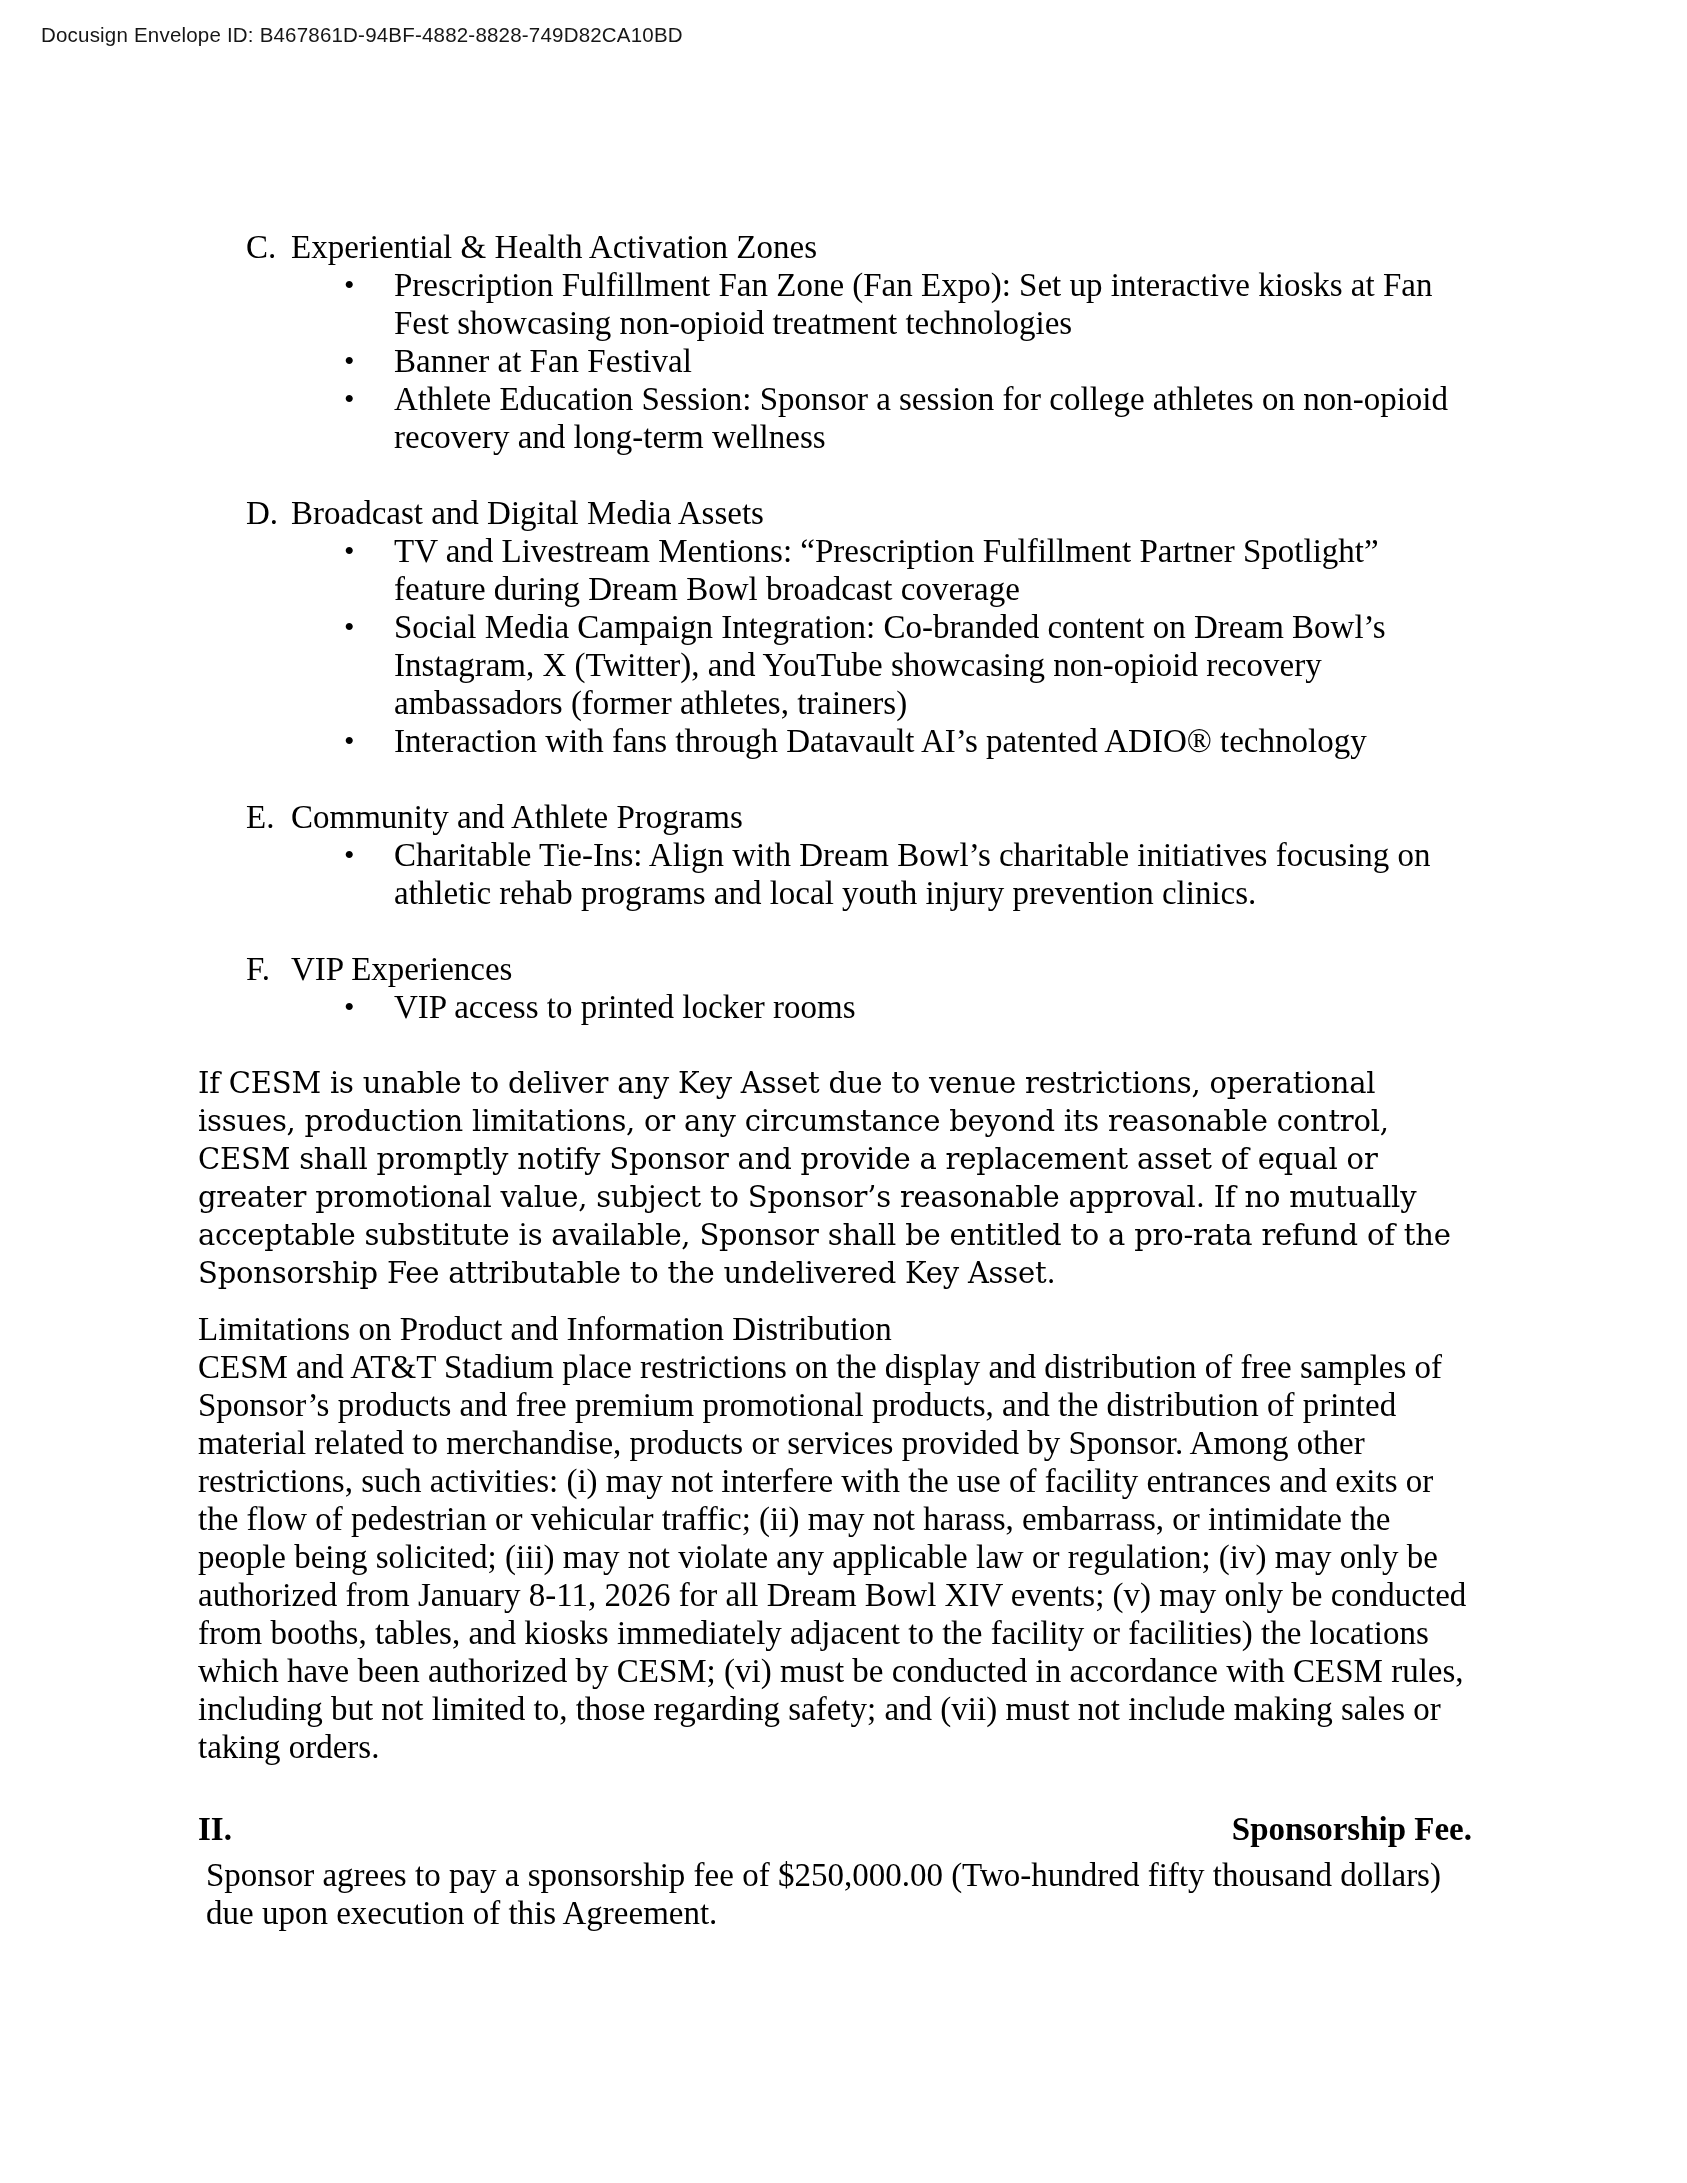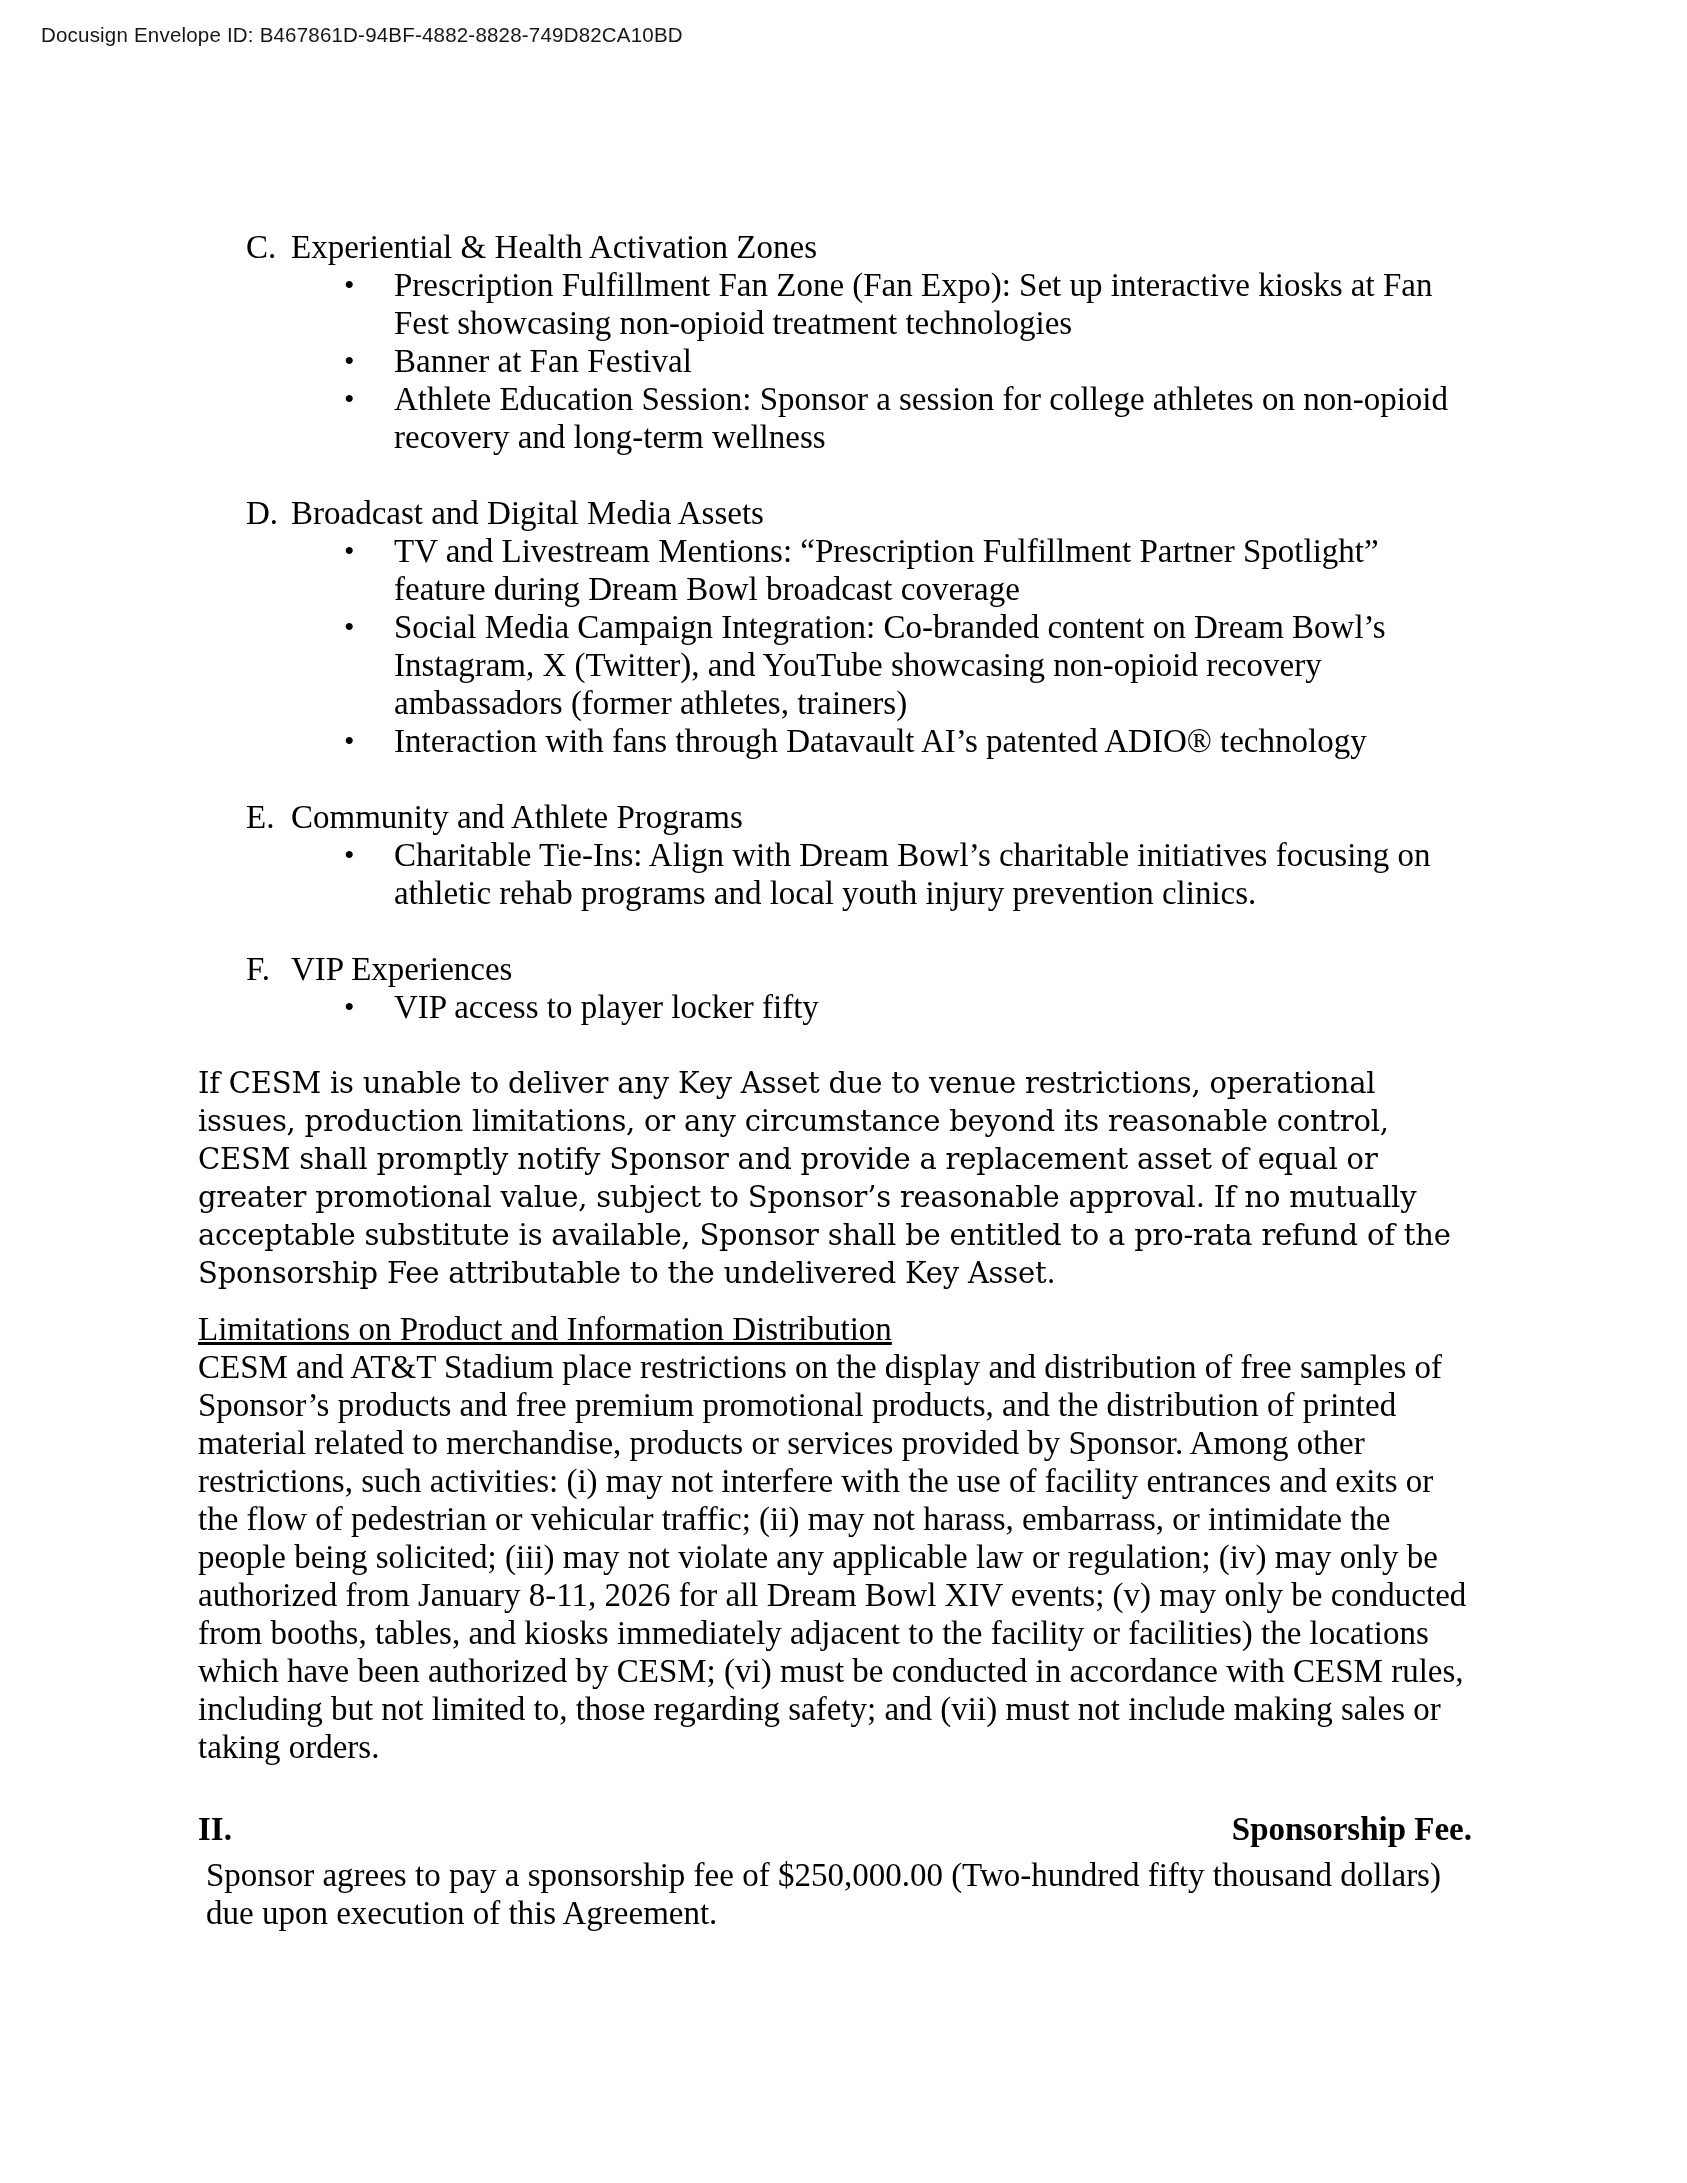--- a/index.html
+++ b/index.html
@@ -65,21 +65,20 @@
     font-family: "DejaVu Serif", serif;
     font-size: 29px;
     line-height: 38px;
     letter-spacing: -0.2px;
   }
   .underline-head {
     margin: 0;
     font-weight: normal;
     font-size: 33px;
     line-height: 38px;
-    text-decoration: underline;
   }
   .para-tight {
     margin: 0 0 44px 0;
   }
   .num-head {
     display: flex;
     font-weight: bold;
     line-height: 38px;
     justify-content: space-between;
   }
@@ -148,21 +147,21 @@
       </div>
     </div>
 
     <div class="section">
       <div class="section-head">
         <span class="sec-label">F.</span>
         <span class="sec-title">VIP Experiences</span>
       </div>
       <div class="bullet">
         <span class="dot">•</span>
-        <span class="bullet-text">VIP access to player locker fifty</span>
+        <span class="bullet-text">VIP access to printed locker rooms</span>
       </div>
     </div>
 
     <p class="para cambria">If CESM is unable to deliver any Key Asset due to venue restrictions, operational issues, production limitations, or any circumstance beyond its reasonable control, CESM shall promptly notify Sponsor and provide a replacement asset of equal or greater promotional value, subject to Sponsor’s reasonable approval. If no mutually acceptable substitute is available, Sponsor shall be entitled to a pro-rata refund of the Sponsorship Fee attributable to the undelivered Key Asset.</p>
 
     <h3 class="underline-head">Limitations on Product and Information Distribution</h3>
     <p class="para-tight">CESM and AT&amp;T Stadium place restrictions on the display and distribution of free samples of Sponsor’s products and free premium promotional products, and the distribution of printed material related to merchandise, products or services provided by Sponsor.  Among other restrictions, such activities: (i) may not interfere with the use of facility entrances and exits or the flow of pedestrian or vehicular traffic; (ii) may not harass, embarrass, or intimidate the people being solicited; (iii) may not violate any applicable law or regulation; (iv) may only be authorized from January 8-11, 2026 for all Dream Bowl XIV events; (v) may only be conducted from booths, tables, and kiosks immediately adjacent to the facility or facilities) the locations which have been authorized by CESM; (vi) must be conducted in accordance with CESM rules, including but not limited to, those regarding safety; and (vii) must not include making sales or taking orders.</p>
 
     <div class="num-head">
       <span class="num-label">II.</span>

